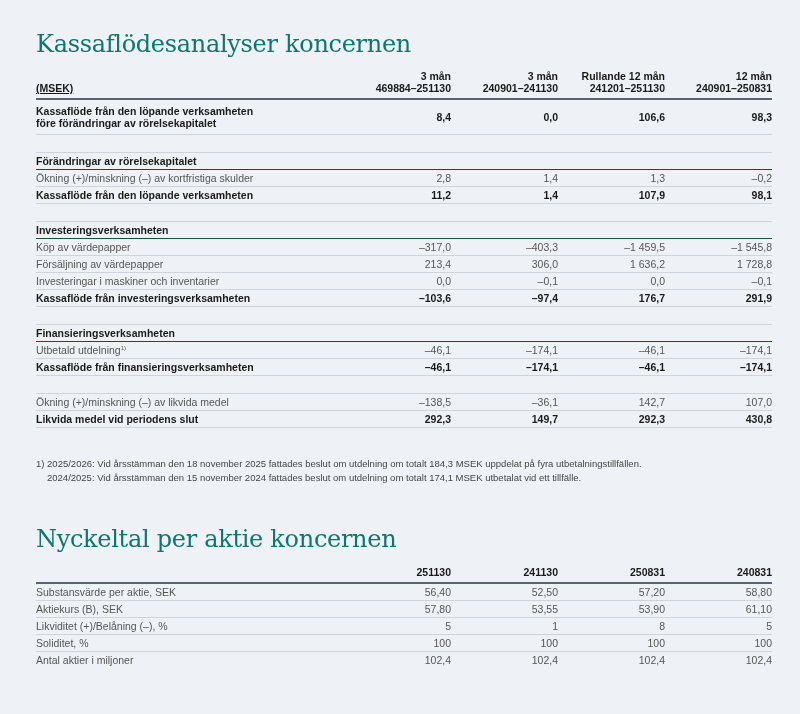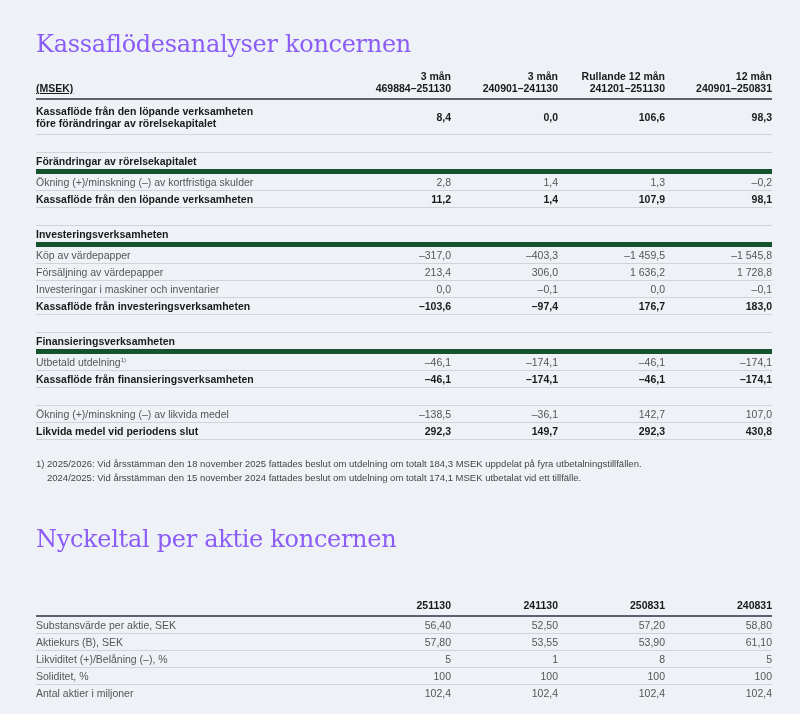--- a/index.html
+++ b/index.html
@@ -4,34 +4,34 @@
 <style>
   html, body { margin:0; padding:0; }
   body {
     width:800px; height:714px; background:#eef2f6; overflow:hidden;
     font-family:"Liberation Sans", sans-serif; color:#1a1a1a;
     position:relative;
   }
   .wrap { position:absolute; left:36px; width:731px; }
   h1 {
     font-family:"DejaVu Serif", serif; font-weight:normal;
-    font-size:24px; margin:0; color:#8b5cf6; letter-spacing:-0.3px;
+    font-size:24px; margin:0; color:#0f766e; letter-spacing:-0.3px;
   }
   table { width:731px; border-collapse:collapse; table-layout:fixed; }
   col.lbl { width:310px; }
   col.num { width:105px; }
   col.num3 { width:107px; }
   td, th { padding:0; font-size:10.5px; line-height:12px; }
   th { font-weight:bold; text-align:right; vertical-align:bottom; padding-bottom:4px; }
   th.first { text-align:left;text-decoration:underline; }
   thead tr { border-bottom:2px solid #5c6270; }
   td.n { text-align:right; }
   tr.row td { height:16px; border-bottom:1px solid #cfd4db; color:#555; vertical-align:middle; }
   tr.row td.n { color:#555; }
-  tr.head td { height:16px; border-bottom:5px solid #14532d; font-weight:bold; color:#1a1a1a; vertical-align:middle; }
+  tr.head td { height:16px; border-bottom:1px solid #14532d; font-weight:bold; color:#1a1a1a; vertical-align:middle; }
   tr.sum td { height:16px; border-bottom:1px solid #cfd4db; border-top:1.5px solid #3a3f48; font-weight:bold; color:#1a1a1a; vertical-align:middle; }
   tr.gap td { height:17px; border-bottom:1px solid #cfd4db; }
   tr.intro td { height:34px; border-bottom:1px solid #cfd4db; font-weight:bold; color:#1a1a1a; vertical-align:middle; }
   .foot { font-size:9.5px; color:#444; line-height:14px; }
   .foot .ind { padding-left:11px; }
   sup { font-size:6px; vertical-align:super; line-height:0; }
 </style>
 </head>
 <body>
 
@@ -127,21 +127,21 @@
         <td class="n">0,0</td>
         <td class="n">–0,1</td>
         <td class="n">0,0</td>
         <td class="n">–0,1</td>
       </tr>
       <tr class="sum">
         <td>Kassaflöde från investeringsverksamheten</td>
         <td class="n">–103,6</td>
         <td class="n">–97,4</td>
         <td class="n">176,7</td>
-        <td class="n">183,0</td>
+        <td class="n">291,9</td>
       </tr>
       <tr class="gap">
           <td colspan="5"></td>
         </tr>
 
       <tr class="head">
         <td colspan="5">Finansieringsverksamheten</td>
       </tr>
       <tr class="row">
         <td><span>Utbetald utdelning</span><sup>1)</sup></td>
@@ -181,21 +181,21 @@
 
 <div class="wrap foot" style="top:457px;">
   <div>1) 2025/2026: Vid årsstämman den 18 november 2025 fattades beslut om utdelning om totalt 184,3 MSEK uppdelat på fyra utbetalningstillfällen.</div>
   <div class="ind">2024/2025: Vid årsstämman den 15 november 2024 fattades beslut om utdelning om totalt 174,1 MSEK utbetalat vid ett tillfälle.</div>
 </div>
 
 <div class="wrap" style="top:525px;">
   <h1>Nyckeltal per aktie koncernen</h1>
 </div>
 
-<div class="wrap" style="top:599px;">
+<div class="wrap" style="top:566px;">
   <table>
     <colgroup>
         <col class="lbl">
         <col class="num">
         <col class="num3">
         <col class="num3">
         <col class="num3">
       </colgroup>
     <thead>
       <tr>

